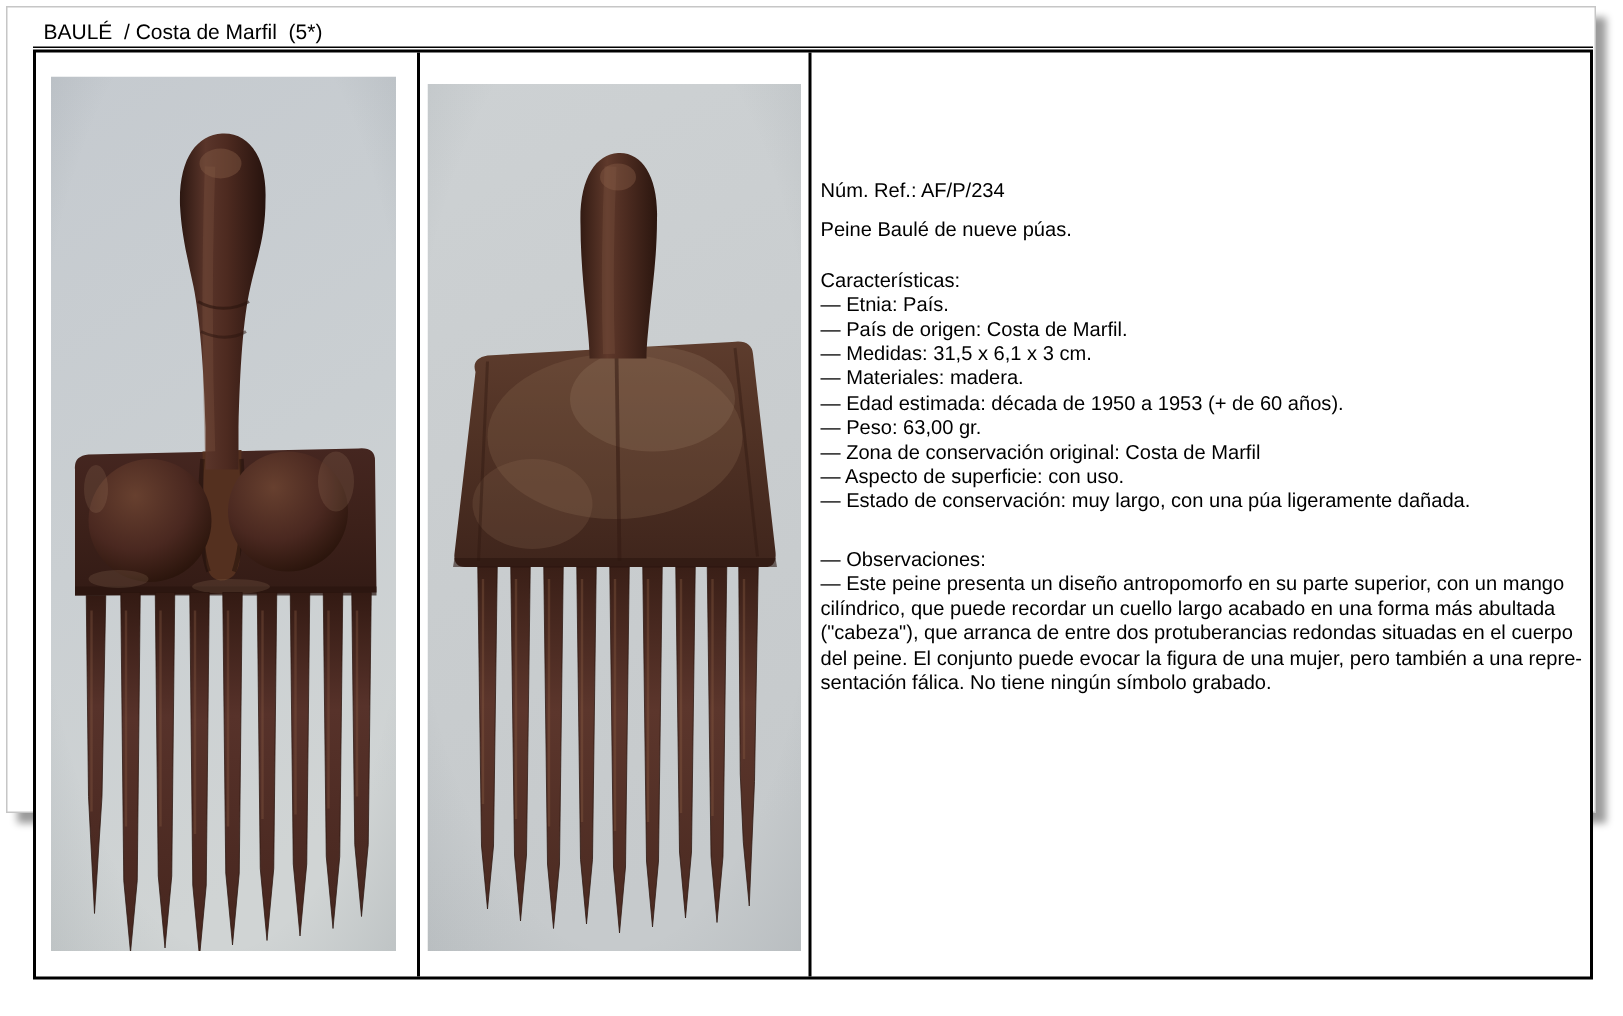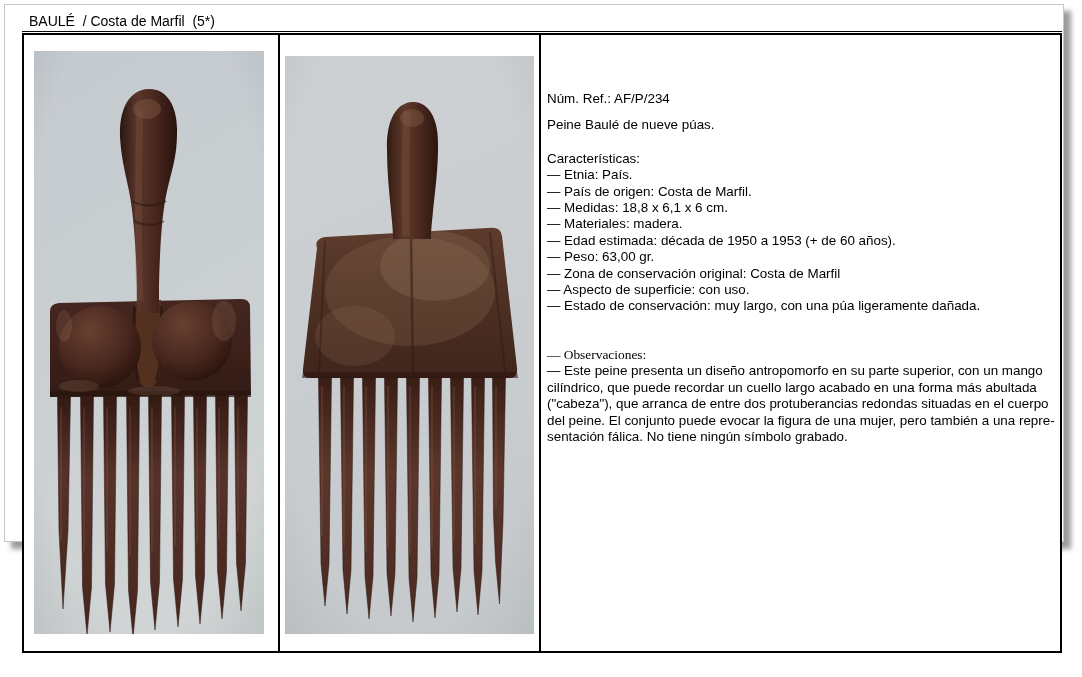--- a/index.html
+++ b/index.html
@@ -23,28 +23,28 @@
     border-top:1px solid #000;
   }
   .record-table {
     position:absolute; left:17px; top:28px; width:1040px; height:620px;
     border:2px solid #000; box-sizing:border-box;
     display:flex; background:#fff;
   }
   .cell { box-sizing:border-box; overflow:hidden; }
   .col1 { width:256px; border-right:2px solid #000; }
   .col2 { width:261px; border-right:2px solid #000; }
-  .col3 { flex:1; padding:56px 8px 0 6px; }
+  .col3 { flex:1; padding:84px 8px 0 6px; }
   .photo { display:block; }
   .photo-front { margin:16px 0 0 10px; }
   .photo-back  { margin:21px 0 0 5px; }
   .t { font-size:13.4px; line-height:16.4px; white-space:pre; }
   .ref      { margin:0 0 10px 0; }
   .summary  { margin:0 0 17px 0; }
-  .obs-head { margin-top:32px;font-family:Liberation Serif, serif; }
+  .obs-head { margin-top:22px; }
 </style>
 </head>
 <body>
 
 <div class="page">
 
   <div class="page-title">BAULÉ  / Costa de Marfil  (5*)</div>
   <div class="title-underline"></div>
 
   <div class="record-table">
@@ -203,21 +203,21 @@
         <rect width="249" height="578" fill="url(#bvig)"></rect>
       </svg>
     </div>
 
     <div class="cell col3">
       <div class="t ref">Núm. Ref.: AF/P/234</div>
       <div class="t summary">Peine Baulé de nueve púas.</div>
       <div class="t">Características:</div>
       <div class="t">— Etnia: País.</div>
       <div class="t">— País de origen: Costa de Marfil.</div>
-      <div class="t">— Medidas: 18,8 x 6,1 x 6 cm.</div>
+      <div class="t">— Medidas: 31,5 x 6,1 x 3 cm.</div>
       <div class="t">— Materiales: madera.</div>
       <div class="t">— Edad estimada: década de 1950 a 1953 (+ de 60 años).</div>
       <div class="t">— Peso: 63,00 gr.</div>
       <div class="t">— Zona de conservación original: Costa de Marfil</div>
       <div class="t">— Aspecto de superficie: con uso.</div>
       <div class="t">— Estado de conservación: muy largo, con una púa ligeramente dañada.</div>
       <div class="t obs-head">— Observaciones:</div>
       <div class="t">— Este peine presenta un diseño antropomorfo en su parte superior, con un mango</div>
       <div class="t">cilíndrico, que puede recordar un cuello largo acabado en una forma más abultada</div>
       <div class="t">("cabeza"), que arranca de entre dos protuberancias redondas situadas en el cuerpo</div>

